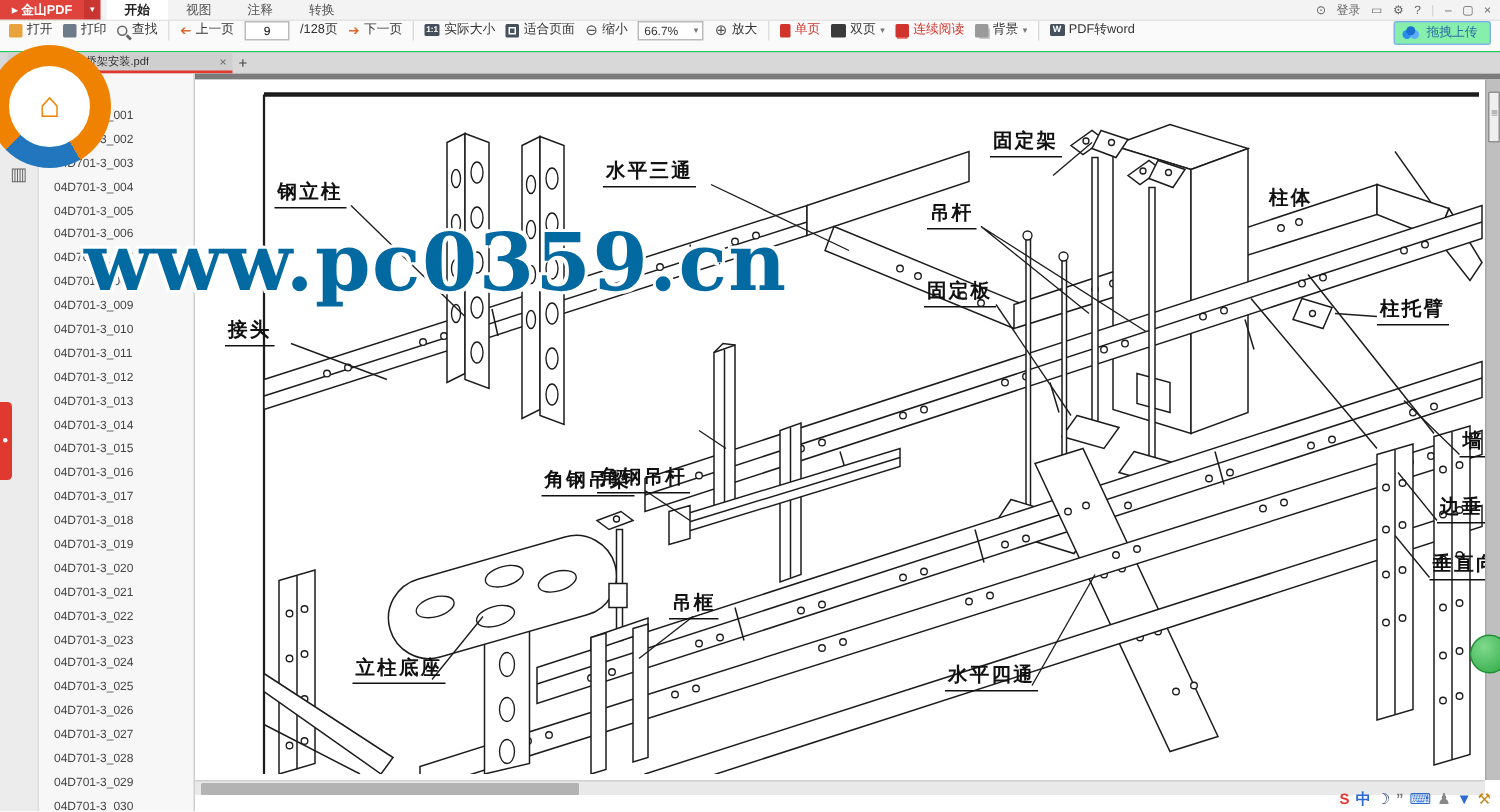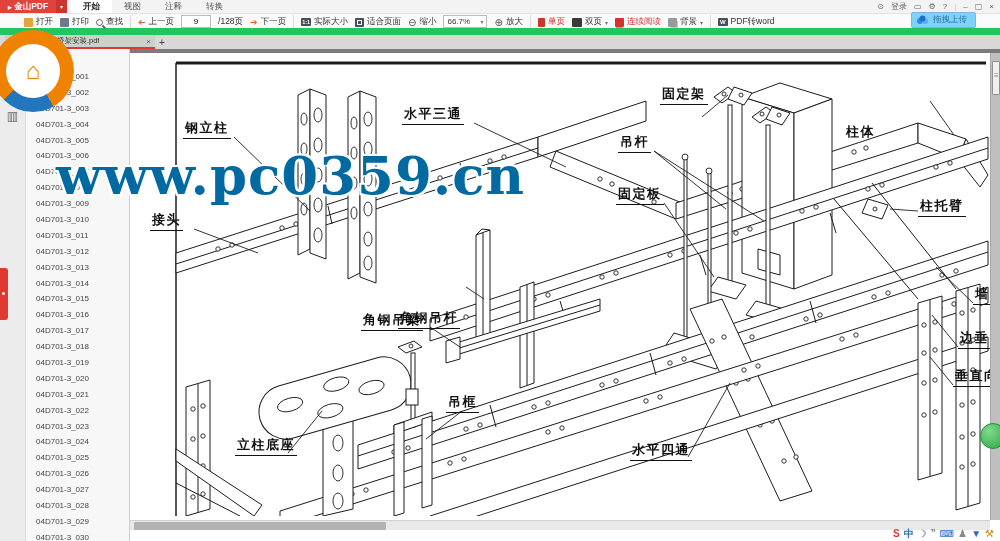--- a/index.html
+++ b/index.html
@@ -10,21 +10,21 @@
   .titlebar { height:14px; background:#f3f3f3; display:flex; align-items:stretch; font-size:9px; border-bottom:1px solid #e3e3e3; }
   .logo { background:#e0423c; color:#fff; width:56px; display:flex; align-items:center; justify-content:center; gap:2px; font-weight:bold; font-size:8.5px; }
   .logo-drop { background:#c93530; color:#fff; width:11px; display:flex; align-items:center; justify-content:center; font-size:6px; }
   .rtabs { display:flex; margin-left:4px; }
   .rtab { padding:0 12px; display:flex; align-items:center; color:#555; font-size:8.5px; cursor:default; }
   .rtab.active { background:#fff; color:#222; font-weight:bold; }
   .win-right { margin-left:auto; display:flex; align-items:center; gap:7px; padding-right:6px; color:#666; font-size:8px; }
   .win-right .sep { color:#ccc; }
 
   
-  .toolbar { height:21px; background:#fafafa; border-bottom:7px solid #22c55e; display:flex; align-items:flex-end; font-size:8.5px; color:#333; padding:0 24px; gap:7px; white-space:nowrap; }
+  .toolbar { height:21px; background:#fafafa; border-bottom:1px solid #22c55e; display:flex; align-items:flex-start; font-size:8.5px; color:#333; padding:0 6px; gap:7px; white-space:nowrap; }
   .tsep { width:1px; height:13px; background:#ddd; }
   .tbtn { display:flex; align-items:center; gap:3px; cursor:default; }
   .tbtn .red { color:#d0342c; }
   .ibox { display:inline-block; width:9px; height:9px; background:#8a8a8a; border-radius:1px; }
   .ibox.folder { background:#e8a33d; }
   .ibox.printer { background:#6d7c88; }
   .i-search { display:inline-block; width:7px; height:7px; border:1.5px solid #666; border-radius:50%; position:relative; }
   .i-search::after { content:""; position:absolute; width:4px; height:1.5px; background:#666; transform:rotate(45deg); left:5px; top:6px; }
   .arrow { color:#d9652a; font-size:9px; font-weight:bold; }
   .arrow.flip { display:inline-block; transform:scaleX(-1); }
@@ -34,21 +34,21 @@
   .i-fit::after { content:""; position:absolute; inset:2px; border:1px solid #fff; }
   .zoomglyph { font-size:10px; color:#555; }
   .zoombox { width:44px; height:13px; border:1px solid #bbb; background:#fff; display:flex; align-items:center; justify-content:space-between; padding:0 3px; font-size:8px; color:#333; }
   .zoombox .caret { font-size:6px; color:#777; }
   .pg { display:inline-block; width:7px; height:9px; background:#d0342c; border-radius:1px; }
   .pg2 { display:inline-block; width:10px; height:9px; background:#3a3a3a; border-radius:1px; }
   .pgc { display:inline-block; width:9px; height:9px; background:#d0342c; border-radius:1px; box-shadow:0 2px 0 -1px #e88; }
   .pgb { display:inline-block; width:9px; height:9px; background:#9a9a9a; border-radius:1px; box-shadow:2px 2px 0 -1px #c9c9c9; }
   .i-w { background:#44505c; color:#fff; font-size:6px; padding:1px 2px; border-radius:1px; font-weight:bold; }
   .caret { font-size:6px; color:#777; }
-  .upload-btn { margin-left:auto; display:flex; align-items:center; gap:4px; background:#7dd3fc; border:1px solid #7fb5e4; border-radius:2px; padding:1px 8px 1px 4px; color:#2f6ea8; font-size:8.5px; }
+  .upload-btn { margin-left:auto; display:flex; align-items:center; gap:4px; background:#86efac; border:1px solid #7fb5e4; border-radius:2px; padding:1px 8px 1px 4px; color:#2f6ea8; font-size:8.5px; }
 
   
   .tabbar { height:14px; background:#d8d8d8; display:flex; align-items:stretch; font-size:7.5px; color:#333; }
   .doctab { margin-left:5px; width:150px; background:#cfcfcf; border-bottom:2.5px solid #e0392f; display:flex; align-items:center; justify-content:space-between; padding:0 4px; }
   .doctab .ttl { overflow:hidden; white-space:nowrap; max-width:132px; }
   .doctab .x { color:#666; font-size:8px; }
   .newtab { width:14px; display:flex; align-items:center; justify-content:center; color:#444; font-size:10px; }
 
   
   .main { position:relative; display:flex; height:492px; }

